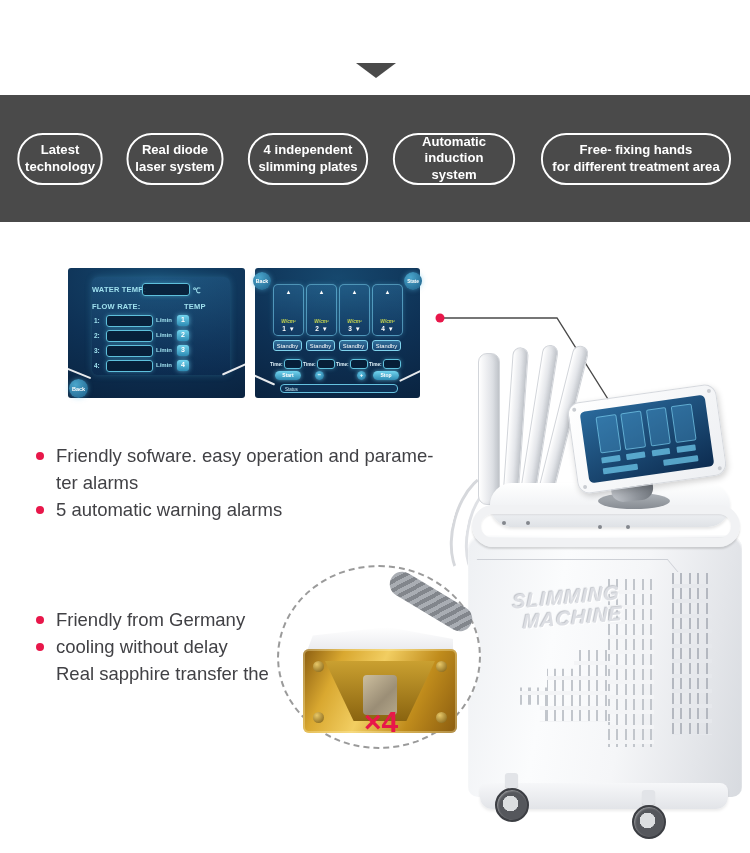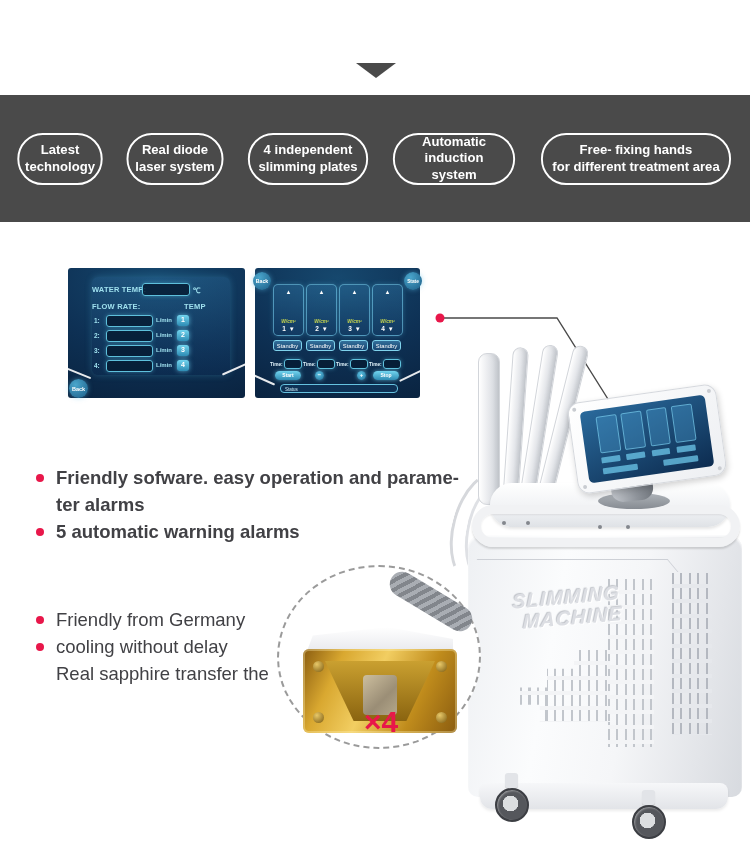--- a/index.html
+++ b/index.html
@@ -336,21 +336,21 @@
         <div class="abs mini-chip" style="left:12%;top:66%;width:15%;height:9%;"></div>
         <div class="abs mini-chip" style="left:32%;top:66%;width:15%;height:9%;"></div>
         <div class="abs mini-chip" style="left:52%;top:66%;width:15%;height:9%;"></div>
         <div class="abs mini-chip" style="left:72%;top:66%;width:15%;height:9%;"></div>
         <div class="abs mini-chip" style="left:12%;top:82%;width:28%;height:8%;"></div>
         <div class="abs mini-chip" style="left:60%;top:82%;width:28%;height:8%;"></div>
       </div>
     </div>
   </div>
 
-  <div class="abs bullet-list" style="left:36px;top:464px;width:430px;font-weight:bold;">
+  <div class="abs bullet-list" style="left:36px;top:442px;width:430px;">
     <div class="bullet-item">
       <span class="bullet-dot"></span>
       <div>
         <div class="bullet-text">Friendly sofware. easy operation and parame-</div>
         <div class="bullet-text">ter alarms</div>
       </div>
     </div>
     <div class="bullet-item">
       <span class="bullet-dot"></span>
       <div>

